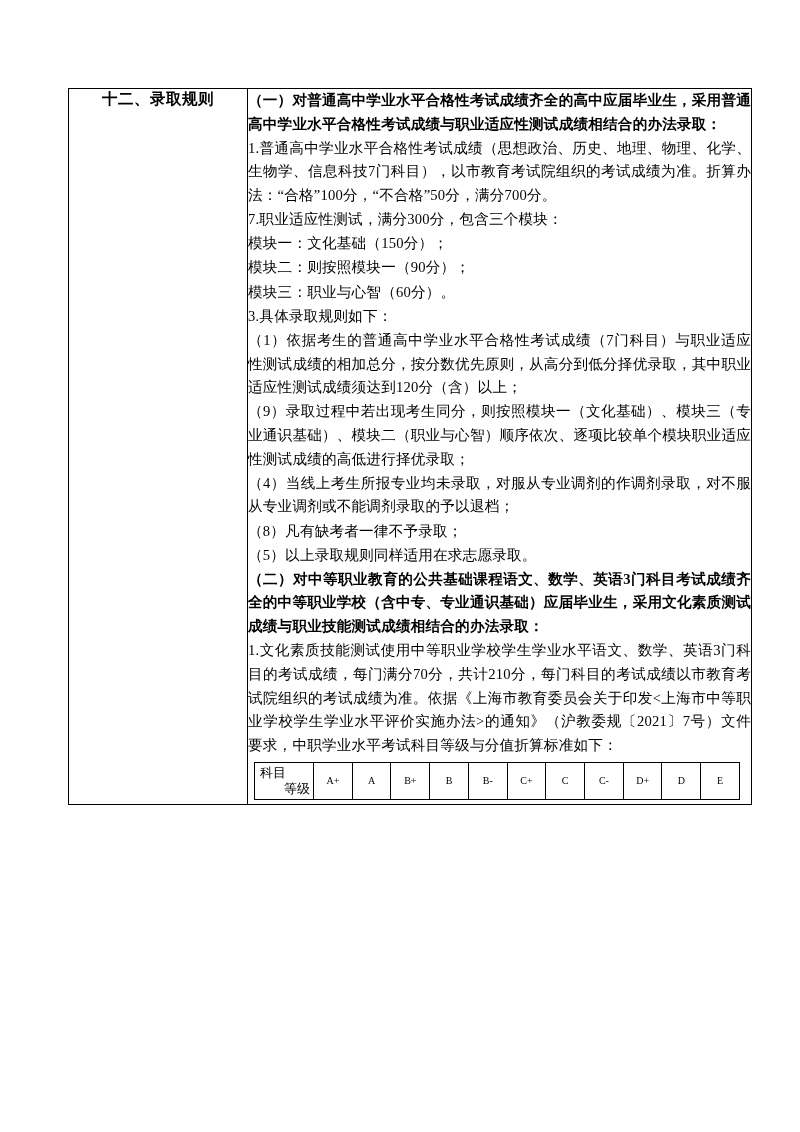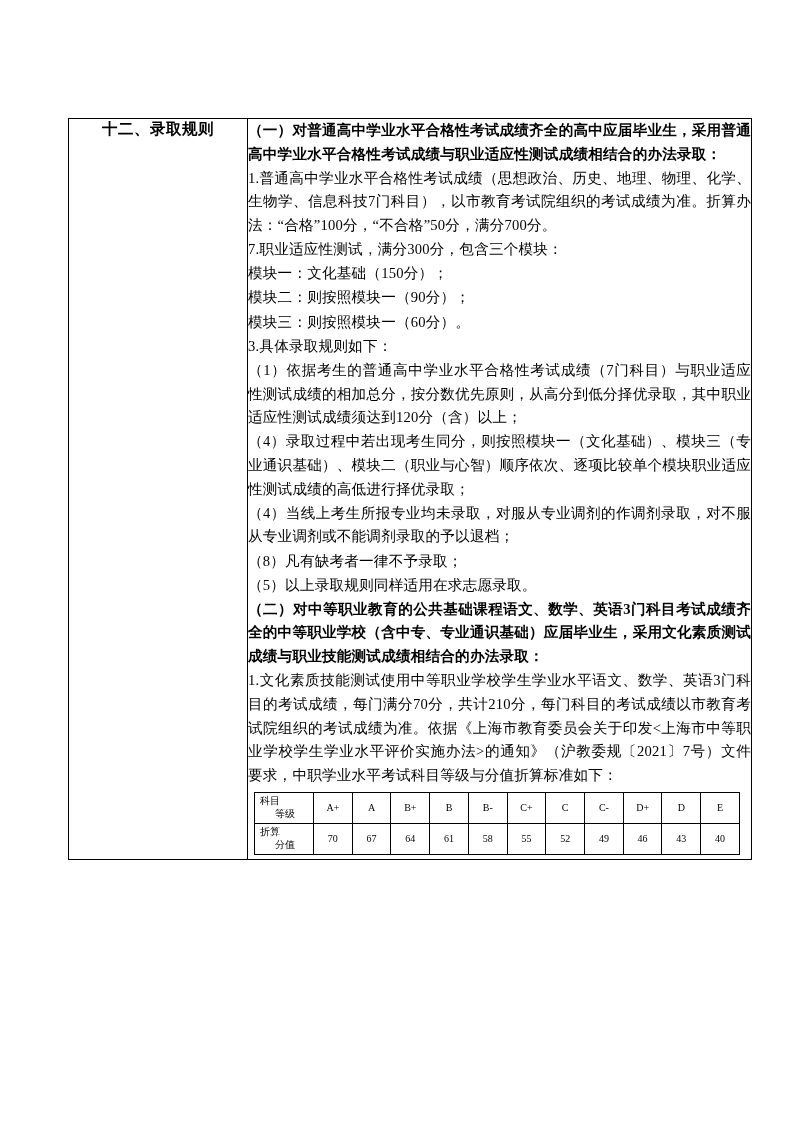--- a/index.html
+++ b/index.html
@@ -12,21 +12,21 @@
     height: 1132px;
     font-family: "Liberation Serif", "DejaVu Serif", serif;
     color: #000000;
     -webkit-font-smoothing: none;
   }
   .page {
     position: relative;
     width: 800px;
     height: 1132px;
     box-sizing: border-box;
-    padding: 118px 48px 0 68px;
+    padding: 88px 48px 0 68px;
   }
   table.doc-table {
     width: 100%;
     border-collapse: collapse;
     table-layout: fixed;
   }
   table.doc-table > tbody > tr > td {
     border: 1px solid #000000;
     vertical-align: top;
     padding: 0;
@@ -67,33 +67,33 @@
   table.grade-table td {
     border: 1px solid #000000;
     text-align: center;
     vertical-align: middle;
     height: 26px;
     padding: 0 1px;
     line-height: 1.15;
   }
   table.grade-table td.head-cell {
     width: 52px;
-    font-size: 10px;
+    font-size: 13px;
     line-height: 1.25;
     padding: 2px 3px;
     text-align: left;
   }
   table.grade-table td.head-cell .l1 {
     display: block;
     text-align: left;
     padding-left: 2px;
   }
   table.grade-table td.head-cell .l2 {
     display: block;
-    text-align: center;
+    text-align: right;
     padding-left: 2px;
   }
   .tail-space {
     height: 2px;
   }
 </style>
 </head>
 <body>
 
 <div class="page">
@@ -103,24 +103,24 @@
         <td class="label-cell">
           <span>十二、录取规则</span>
         </td>
         <td class="body-cell">
           <div>
             <p class="para bold">（一）对普通高中学业水平合格性考试成绩齐全的高中应届毕业生，采用普通高中学业水平合格性考试成绩与职业适应性测试成绩相结合的办法录取：</p>
             <p class="para">1.普通高中学业水平合格性考试成绩（思想政治、历史、地理、物理、化学、生物学、信息科技7门科目），以市教育考试院组织的考试成绩为准。折算办法：“合格”100分，“不合格”50分，满分700分。</p>
             <p class="para">7.职业适应性测试，满分300分，包含三个模块：</p>
             <p class="para">模块一：文化基础（150分）；</p>
             <p class="para">模块二：则按照模块一（90分）；</p>
-            <p class="para">模块三：则按照模块一（60分）。</p>
+            <p class="para">模块三：职业与心智（60分）。</p>
             <p class="para">3.具体录取规则如下：</p>
             <p class="para">（1）依据考生的普通高中学业水平合格性考试成绩（7门科目）与职业适应性测试成绩的相加总分，按分数优先原则，从高分到低分择优录取，其中职业适应性测试成绩须达到120分（含）以上；</p>
-            <p class="para">（4）录取过程中若出现考生同分，则按照模块一（文化基础）、模块三（专业通识基础）、模块二（职业与心智）顺序依次、逐项比较单个模块职业适应性测试成绩的高低进行择优录取；</p>
+            <p class="para">（9）录取过程中若出现考生同分，则按照模块一（文化基础）、模块三（专业通识基础）、模块二（职业与心智）顺序依次、逐项比较单个模块职业适应性测试成绩的高低进行择优录取；</p>
             <p class="para">（4）当线上考生所报专业均未录取，对服从专业调剂的作调剂录取，对不服从专业调剂或不能调剂录取的予以退档；</p>
             <p class="para">（8）凡有缺考者一律不予录取；</p>
             <p class="para">（5）以上录取规则同样适用在求志愿录取。</p>
             <p class="para bold">（二）对中等职业教育的公共基础课程语文、数学、英语3门科目考试成绩齐全的中等职业学校（含中专、专业通识基础）应届毕业生，采用文化素质测试成绩与职业技能测试成绩相结合的办法录取：</p>
             <p class="para">1.文化素质技能测试使用中等职业学校学生学业水平语文、数学、英语3门科目的考试成绩，每门满分70分，共计210分，每门科目的考试成绩以市教育考试院组织的考试成绩为准。依据《上海市教育委员会关于印发&lt;上海市中等职业学校学生学业水平评价实施办法&gt;的通知》（沪教委规〔2021〕7号）文件要求，中职学业水平考试科目等级与分值折算标准如下：</p>
           </div>
 
           <div class="grade-table-wrap">
             <table class="grade-table">
               <tbody>
@@ -134,37 +134,20 @@
                   <td>B+</td>
                   <td>B</td>
                   <td>B-</td>
                   <td>C+</td>
                   <td>C</td>
                   <td>C-</td>
                   <td>D+</td>
                   <td>D</td>
                   <td>E</td>
                 </tr>
-                <tr>
-                  <td class="head-cell">
-                    <span class="l1">折算</span>
-                    <span class="l2">分值</span>
-                  </td>
-                  <td>70</td>
-                  <td>67</td>
-                  <td>64</td>
-                  <td>61</td>
-                  <td>58</td>
-                  <td>55</td>
-                  <td>52</td>
-                  <td>49</td>
-                  <td>46</td>
-                  <td>43</td>
-                  <td>40</td>
-                </tr>
               </tbody>
             </table>
           </div>
 
           <div class="tail-space"></div>
         </td>
       </tr>
     </tbody>
   </table>
 </div>

